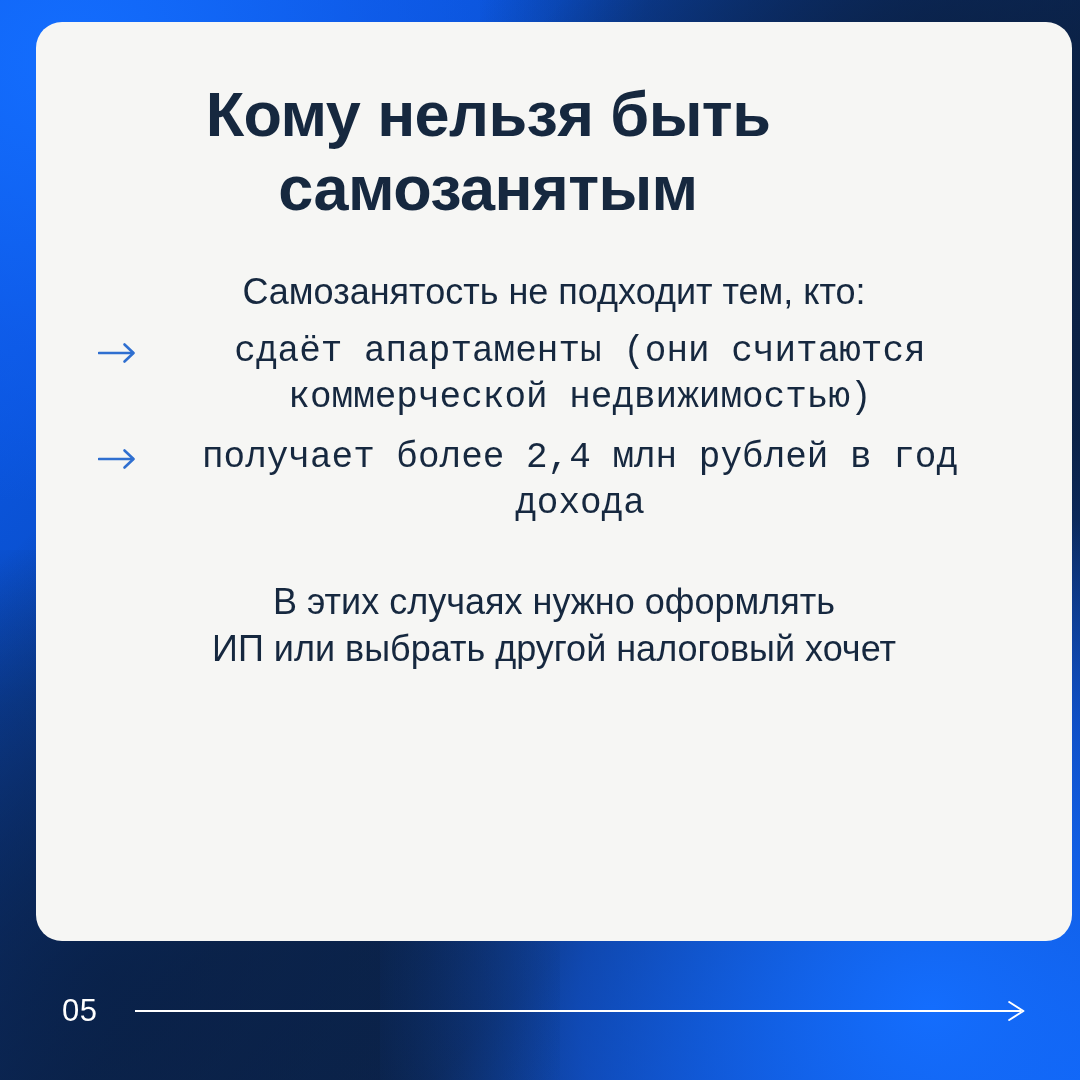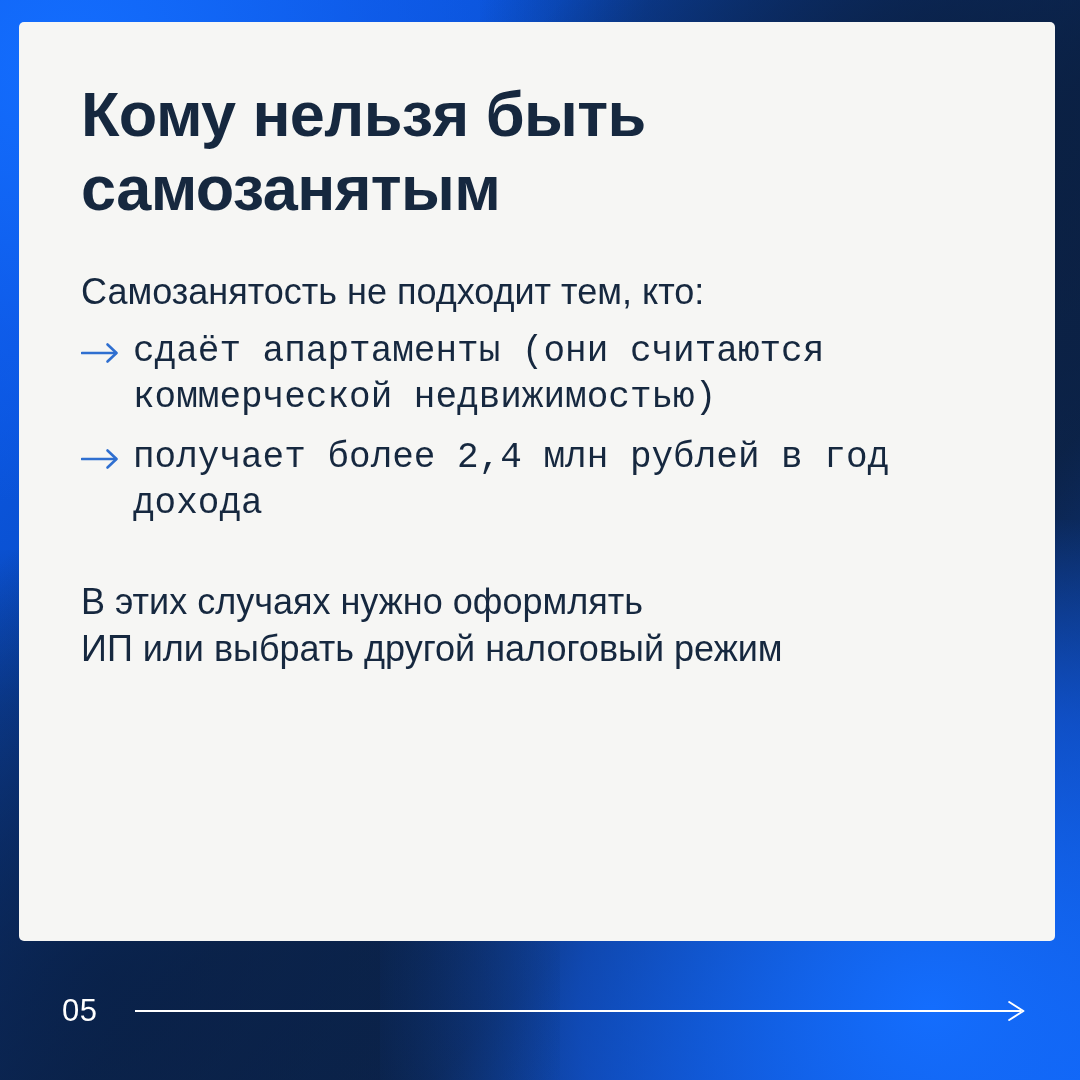--- a/index.html
+++ b/index.html
@@ -49,28 +49,29 @@
   }
   .glow-bl {
     bottom: -330px; left: -340px;
     width: 900px; height: 860px;
     background: radial-gradient(ellipse at center, rgba(9,32,70,0.82) 0%, rgba(9,32,70,0.4) 48%, rgba(9,32,70,0) 75%);
   }
 
   
   .card {
     position: absolute;
-    left: 19px;
+    left: 36px;
     top: 22px;
     width: 1036px;
     height: 919px;
     background: #f6f6f4;
-    border-radius: 5px;
+    border-radius: 26px;
     box-sizing: border-box;
     padding: 56px 62px 0 62px;
+    text-align: center;
   }
 
   .title {
     margin: 0;
     font-size: 63px;
     line-height: 1.17;
     font-weight: 700;
     letter-spacing: -0.6px;
     color: #16283f;
     max-width: 780px;
@@ -187,21 +188,21 @@
             <path d="M1 11 H35" stroke="currentColor" stroke-width="2.6" stroke-linecap="round"></path>
             <path d="M26.5 2.5 L35.5 11 L26.5 19.5" stroke="currentColor" stroke-width="2.6" stroke-linecap="round" stroke-linejoin="round" fill="none"></path>
           </svg>
         </span>
         <span class="bullet-text">получает более 2,4 млн рублей в год дохода</span>
       </li>
 
     </ul>
 
     <p class="closing">В этих случаях нужно оформлять
-ИП или выбрать другой налоговый режим</p>
+ИП или выбрать другой налоговый хочет</p>
 
   </div>
 
   <div class="footer">
     <span class="page-number">05</span>
     <span class="progress-arrow">
       <svg viewBox="0 0 880 26" preserveAspectRatio="none" fill="none" aria-hidden="true">
         <path d="M0 13 H872" stroke="#ffffff" stroke-width="2" vector-effect="non-scaling-stroke"></path>
         <path d="M860 4 L874 13 L860 22" stroke="#ffffff" stroke-width="2" fill="none" vector-effect="non-scaling-stroke" stroke-linecap="round" stroke-linejoin="round"></path>
       </svg>

